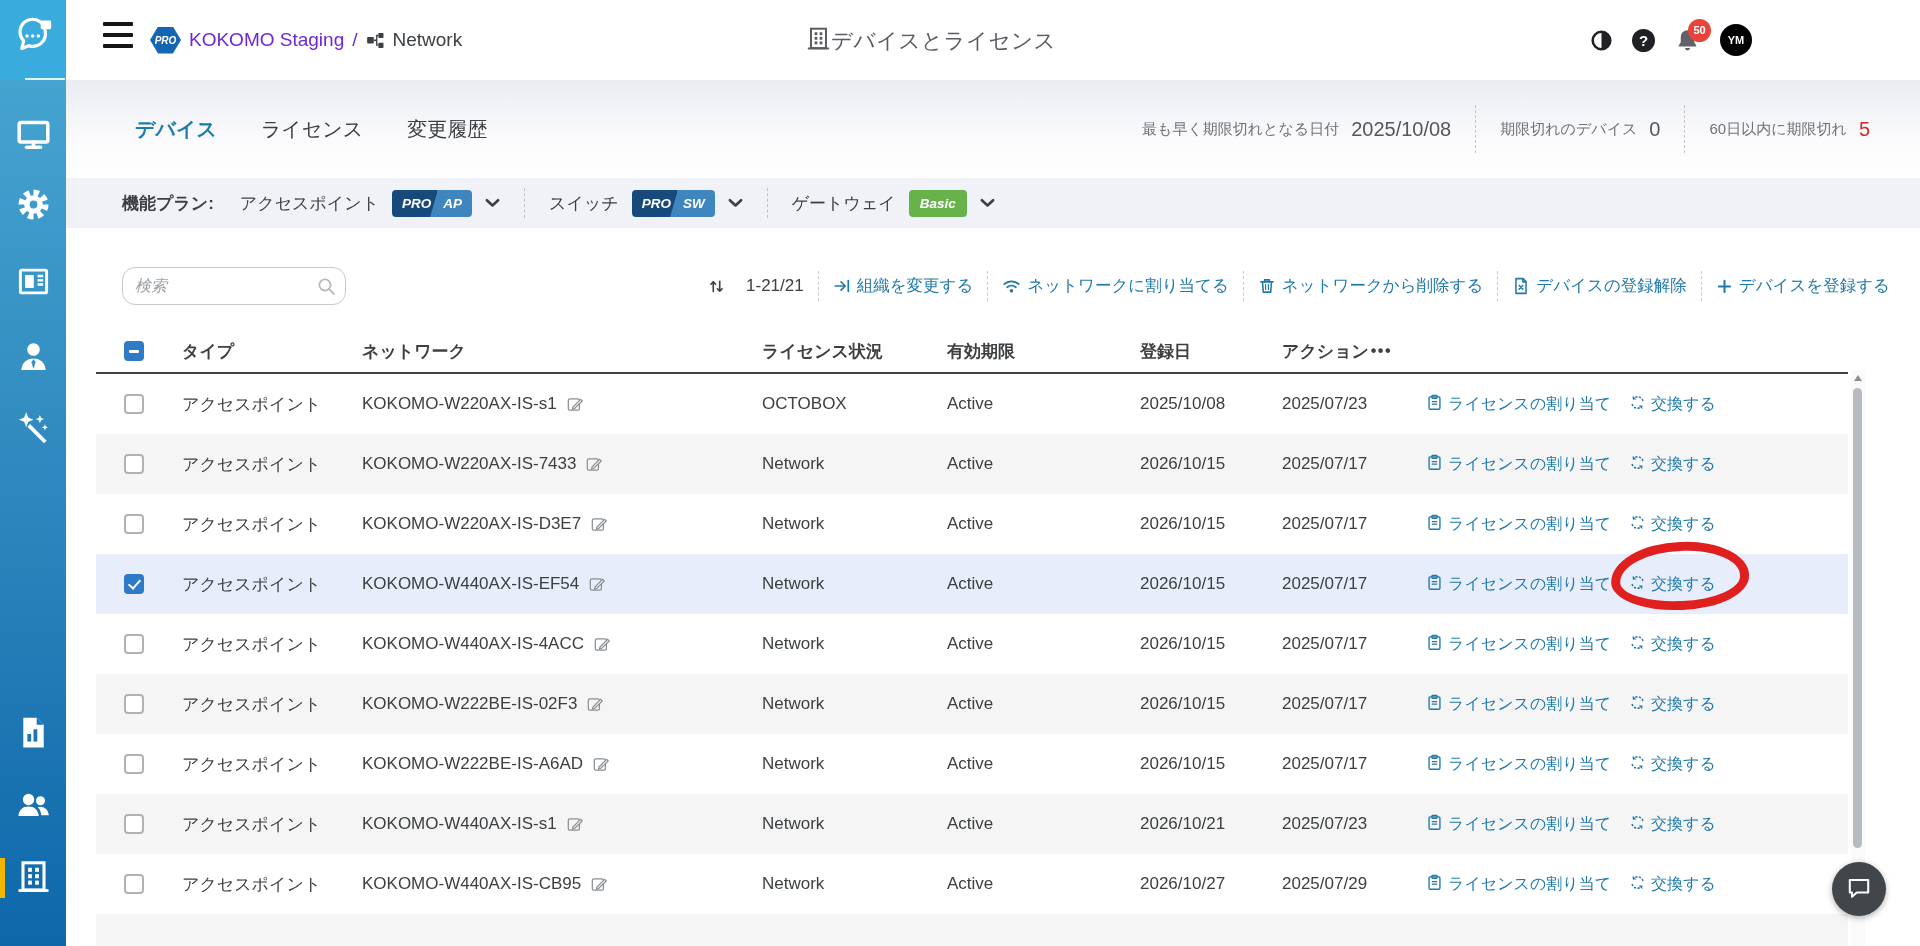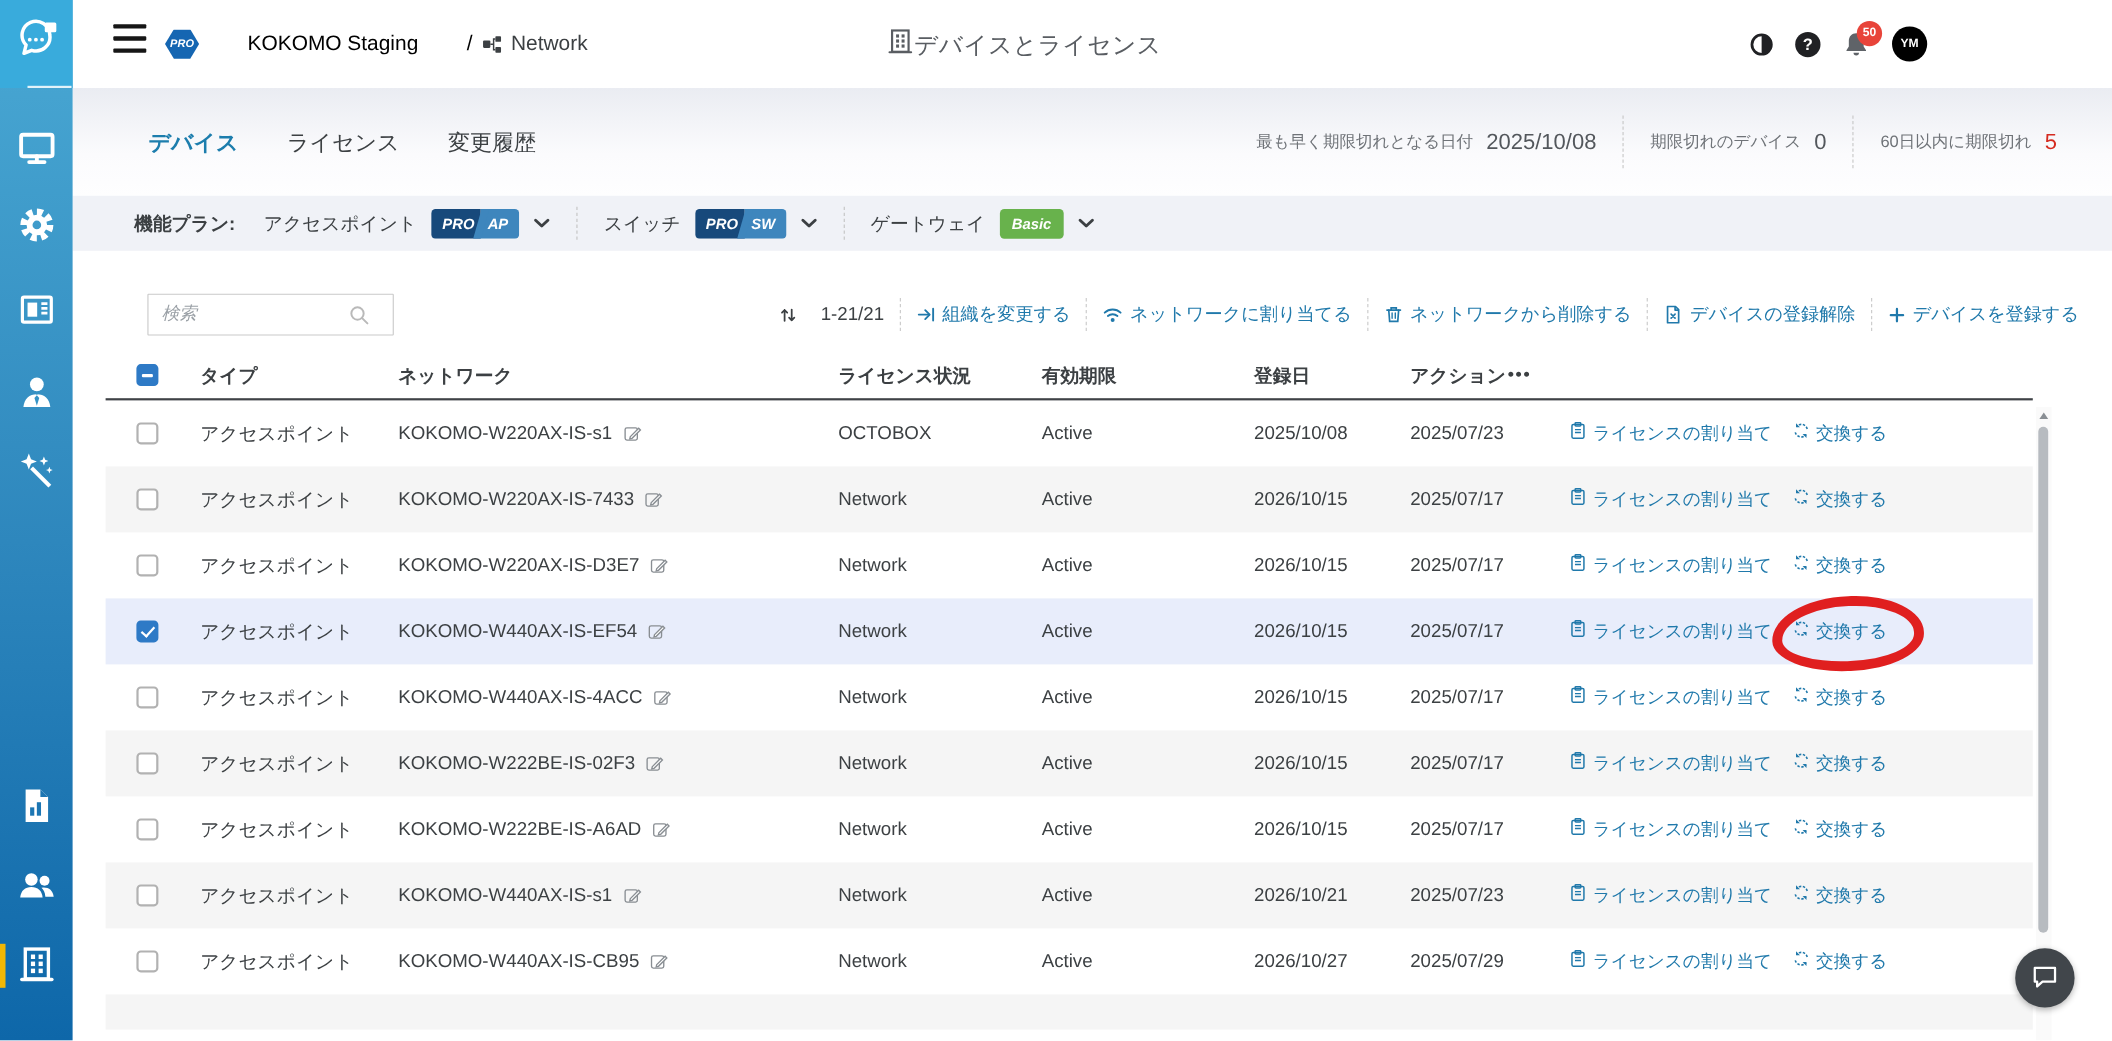--- a/index.html
+++ b/index.html
@@ -21,21 +21,21 @@
 
   
   .header{position:absolute;left:66px;top:0;width:1854px;height:80px;background:#fff;}
   .hamburger{position:absolute;left:37px;top:22px;width:30px;height:26px;display:flex;
              flex-direction:column;justify-content:space-between;cursor:pointer;}
   .hamburger span{display:block;height:4px;background:#161616;border-radius:1px;}
   .crumb{position:absolute;left:84px;top:0;height:80px;display:flex;align-items:center;gap:8px;}
   .pro-hex{width:31px;height:27px;background:#1566b2;color:#fff;font-size:10px;font-weight:700;
            font-style:italic;display:flex;align-items:center;justify-content:center;
            clip-path:polygon(26% 0,74% 0,100% 50%,74% 100%,26% 100%,0 50%);}
-  .crumb-org,.crumb-sep{font-size:19px;color:#000000;margin-left:36px;}
+  .crumb-org,.crumb-sep{font-size:19px;color:#6d28d9;}
   .crumb-net-ic{display:flex;color:#3c4043;}
   .crumb-net-ic svg{width:19px;height:19px;}
   .crumb-net{font-size:19px;color:#3c4043;}
   .title-group{position:absolute;left:865px;top:0;height:80px;transform:translateX(-50%);
                display:flex;align-items:center;gap:0;color:#595d62;}
   .title-group svg{width:25px;height:25px;}
   .page-title{font-size:21.5px;letter-spacing:.5px;}
   .hdr-icons{position:absolute;right:168px;top:0;height:80px;display:flex;align-items:center;gap:19px;}
   .ic-contrast{display:flex;cursor:pointer;}
   .ic-contrast svg{width:23px;height:23px;}
@@ -75,36 +75,36 @@
   .pb-right{background:#3e86bd;padding:0 10px 0 6px;position:relative;}
   .pb-right::before{content:"";position:absolute;left:-3px;top:0;bottom:0;width:7px;
                     background:#3e86bd;transform:skewX(-16deg);}
   .plan-badge.solid{background:#68b24c;padding:0 11px;}
   .plan-chevron{display:flex;cursor:pointer;}
   .plan-chevron svg{width:15px;height:10px;}
 
   .toolbar{position:absolute;left:0;top:178px;width:100%;height:56px;display:flex;
            align-items:center;padding:0 30px 0 56px;}
   .search-wrap{position:relative;width:224px;}
-  .search-input{width:224px;height:38px;border:1px solid #c9c9c9;border-radius:1px;
+  .search-input{width:224px;height:38px;border:1px solid #c9c9c9;border-radius:13px;
                 padding:0 36px 0 12px;font-size:16px;color:#3c4043;background:#fff;outline:none;
-                font-family:inherit;margin-left:12px;}
+                font-family:inherit;}
   .search-input::placeholder{color:#9aa0a6;font-style:italic;}
   .search-ic{position:absolute;right:10px;top:9px;display:flex;}
   .search-ic svg{width:20px;height:20px;}
   .tb-right{margin-left:auto;display:flex;align-items:center;}
   .tb-pag{display:flex;align-items:center;gap:21px;font-size:17px;color:#3c4043;}
   .sort-ic{display:flex;}
   .tb-sep{width:0;height:30px;border-left:1px dashed #c8c8c8;margin:0 14px;}
   .tb-link{display:flex;align-items:center;gap:6px;color:#2079ab;font-size:16.5px;cursor:pointer;
            text-decoration:none;white-space:nowrap;}
   .tb-link svg{display:block;}
 
   
-  .table{position:absolute;left:30px;top:240px;width:1752px;}
+  .table{position:absolute;left:30px;top:250px;width:1752px;}
   .thead,.trow{display:grid;grid-template-columns:66px 180px 400px 185px 193px 142px 148px 1fr;
                align-items:center;}
   .thead{height:44px;border-bottom:2px solid #3f4246;font-weight:700;font-size:17px;}
   .cell{padding-left:20px;}
   .cell.c0{padding-left:28px;}
   .trow{height:60px;font-size:17px;}
   .trow.alt{background:#f5f5f5;}
   .trow.selected{background:#e8edfb;}
   .hd-actions{display:flex;align-items:center;}
   .hd-overflow{margin-left:auto;padding-right:18px;font-size:16px;letter-spacing:1.5px;cursor:pointer;}

